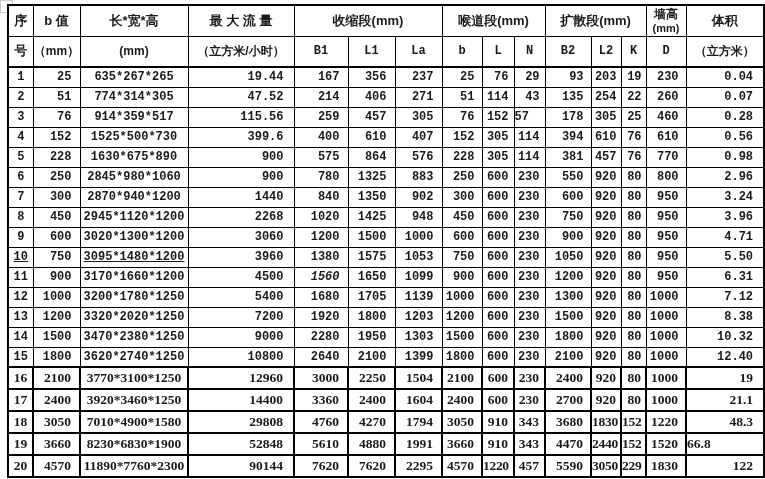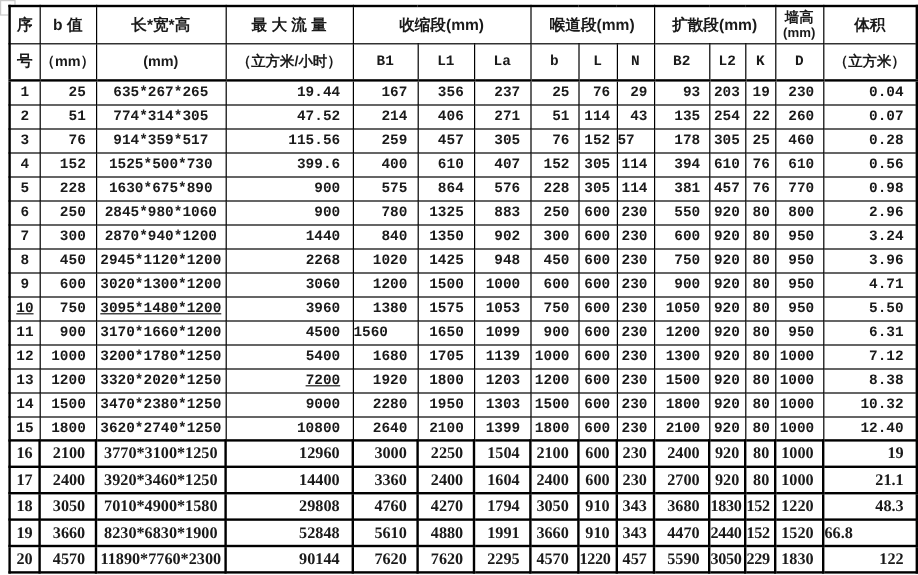--- a/index.html
+++ b/index.html
@@ -273,21 +273,21 @@
         <td style="text-align: right; padding-right: 4px;">920</td>
         <td style="text-align: right; padding-right: 4px;">80</td>
         <td style="text-align: right; padding-right: 7px;">950</td>
         <td style="text-align: right; padding-right: 10px;">5.50</td>
       </tr>
       <tr class="mono">
         <td style="text-align: center;">11</td>
         <td style="text-align: right; padding-right: 8px;">900</td>
         <td style="text-align: center;">3170*1660*1200</td>
         <td style="text-align: right; padding-right: 10px;">4500</td>
-        <td style="text-align: left; padding-right: 8px;">1560</td>
+        <td style="text-align: right; padding-right: 8px; font-style: italic;">1560</td>
         <td style="text-align: right; padding-right: 8px;">1650</td>
         <td style="text-align: right; padding-right: 8px;">1099</td>
         <td style="text-align: right; padding-right: 7px;">900</td>
         <td style="text-align: right; padding-right: 5px;">600</td>
         <td style="text-align: right; padding-right: 5px;">230</td>
         <td style="text-align: right; padding-right: 7px;">1200</td>
         <td style="text-align: right; padding-right: 4px;">920</td>
         <td style="text-align: right; padding-right: 4px;">80</td>
         <td style="text-align: right; padding-right: 7px;">950</td>
         <td style="text-align: right; padding-right: 10px;">6.31</td>
@@ -306,21 +306,21 @@
         <td style="text-align: right; padding-right: 7px;">1300</td>
         <td style="text-align: right; padding-right: 4px;">920</td>
         <td style="text-align: right; padding-right: 4px;">80</td>
         <td style="text-align: right; padding-right: 7px;">1000</td>
         <td style="text-align: right; padding-right: 10px;">7.12</td>
       </tr>
       <tr class="mono">
         <td style="text-align: center;">13</td>
         <td style="text-align: right; padding-right: 8px;">1200</td>
         <td style="text-align: center;">3320*2020*1250</td>
-        <td style="text-align: right; padding-right: 10px; text-decoration: underline;">7200</td>
+        <td style="text-align: right; padding-right: 10px;">7200</td>
         <td style="text-align: right; padding-right: 8px;">1920</td>
         <td style="text-align: right; padding-right: 8px;">1800</td>
         <td style="text-align: right; padding-right: 8px;">1203</td>
         <td style="text-align: right; padding-right: 7px;">1200</td>
         <td style="text-align: right; padding-right: 5px;">600</td>
         <td style="text-align: right; padding-right: 5px;">230</td>
         <td style="text-align: right; padding-right: 7px;">1500</td>
         <td style="text-align: right; padding-right: 4px;">920</td>
         <td style="text-align: right; padding-right: 4px;">80</td>
         <td style="text-align: right; padding-right: 7px;">1000</td>

